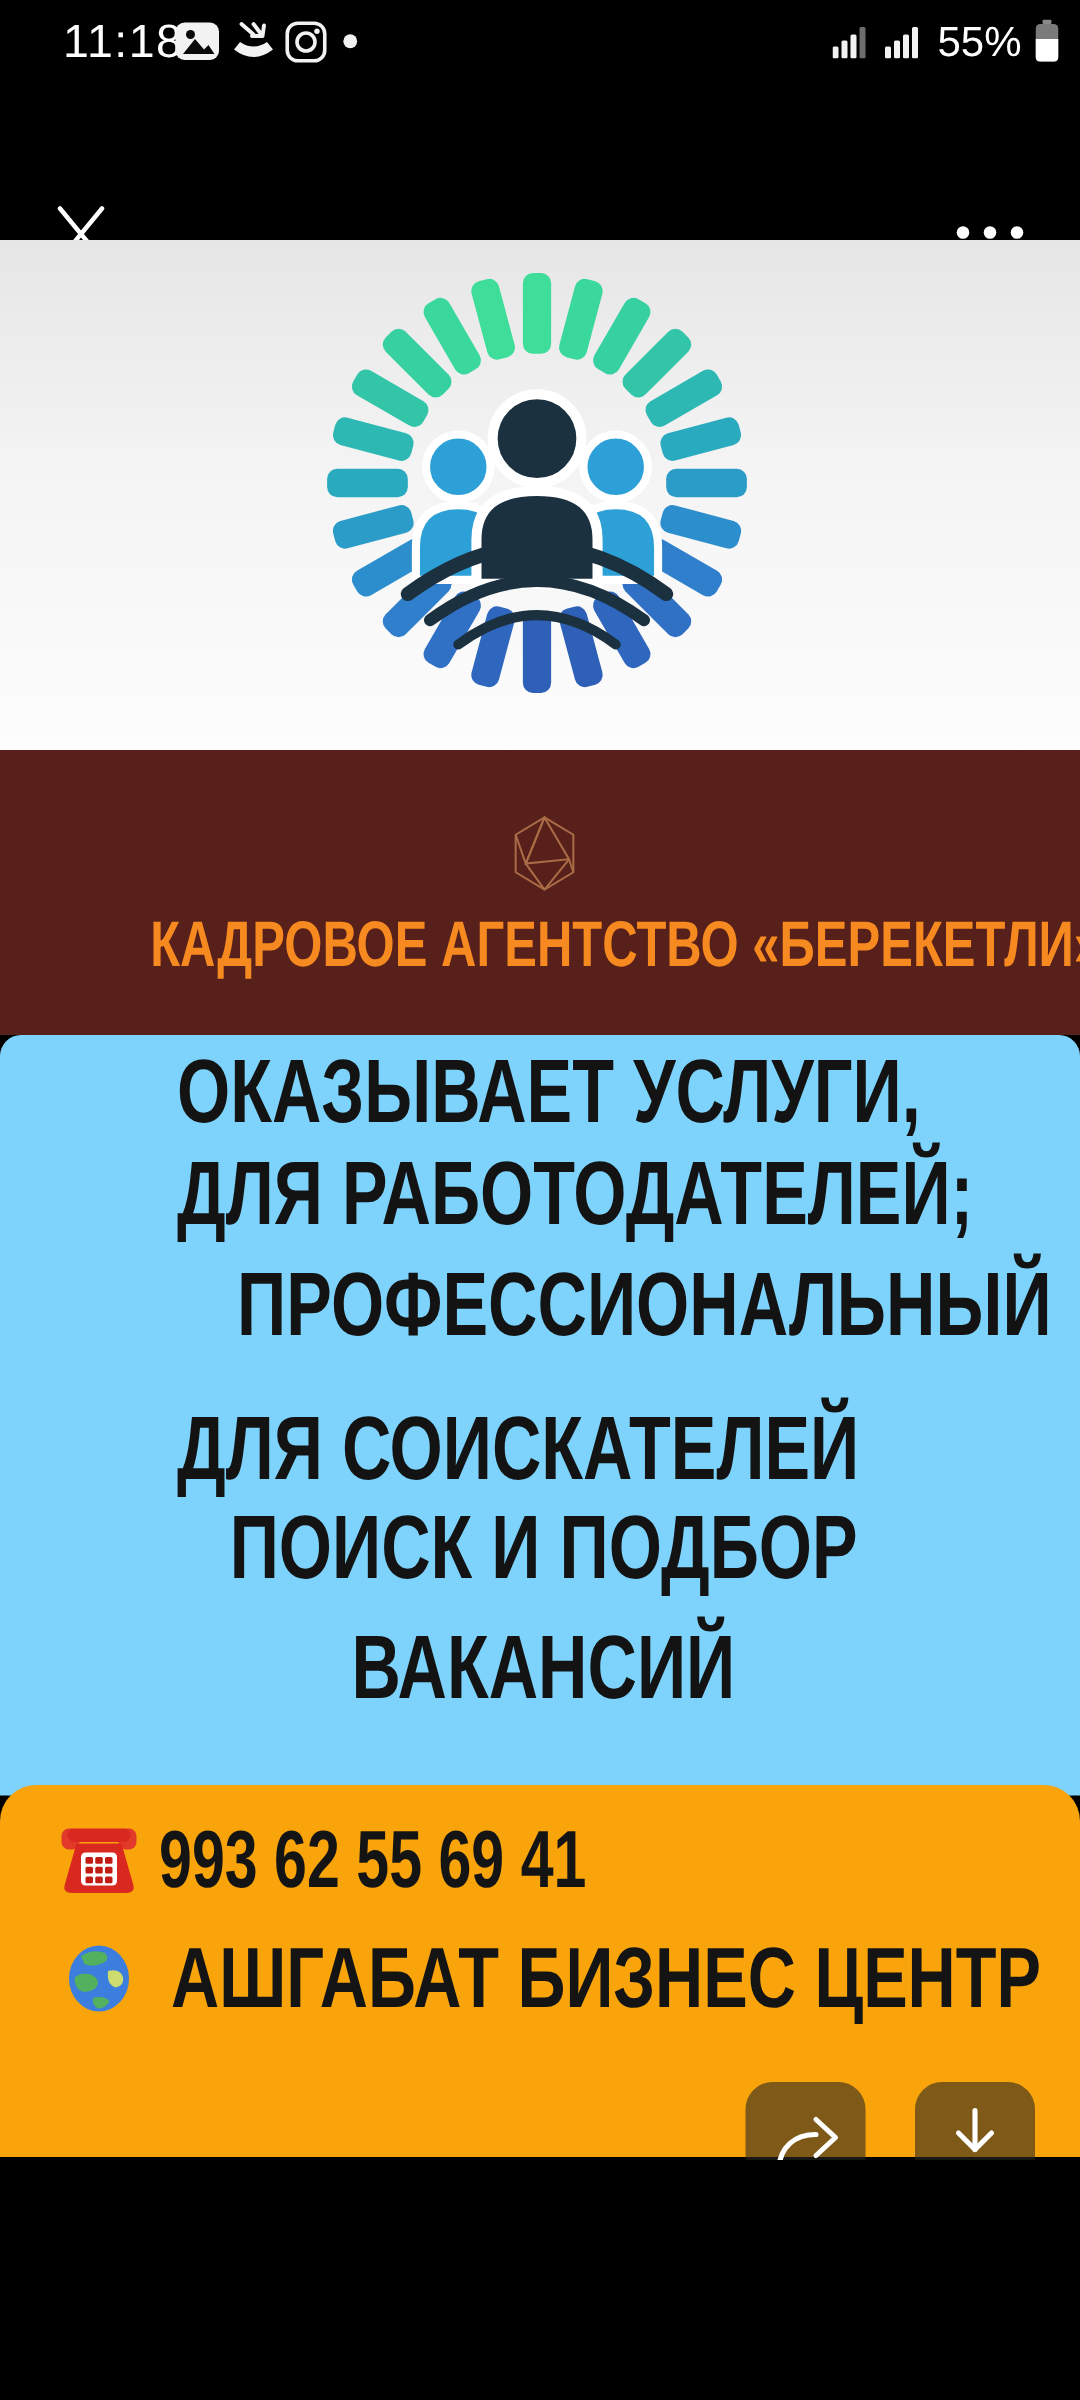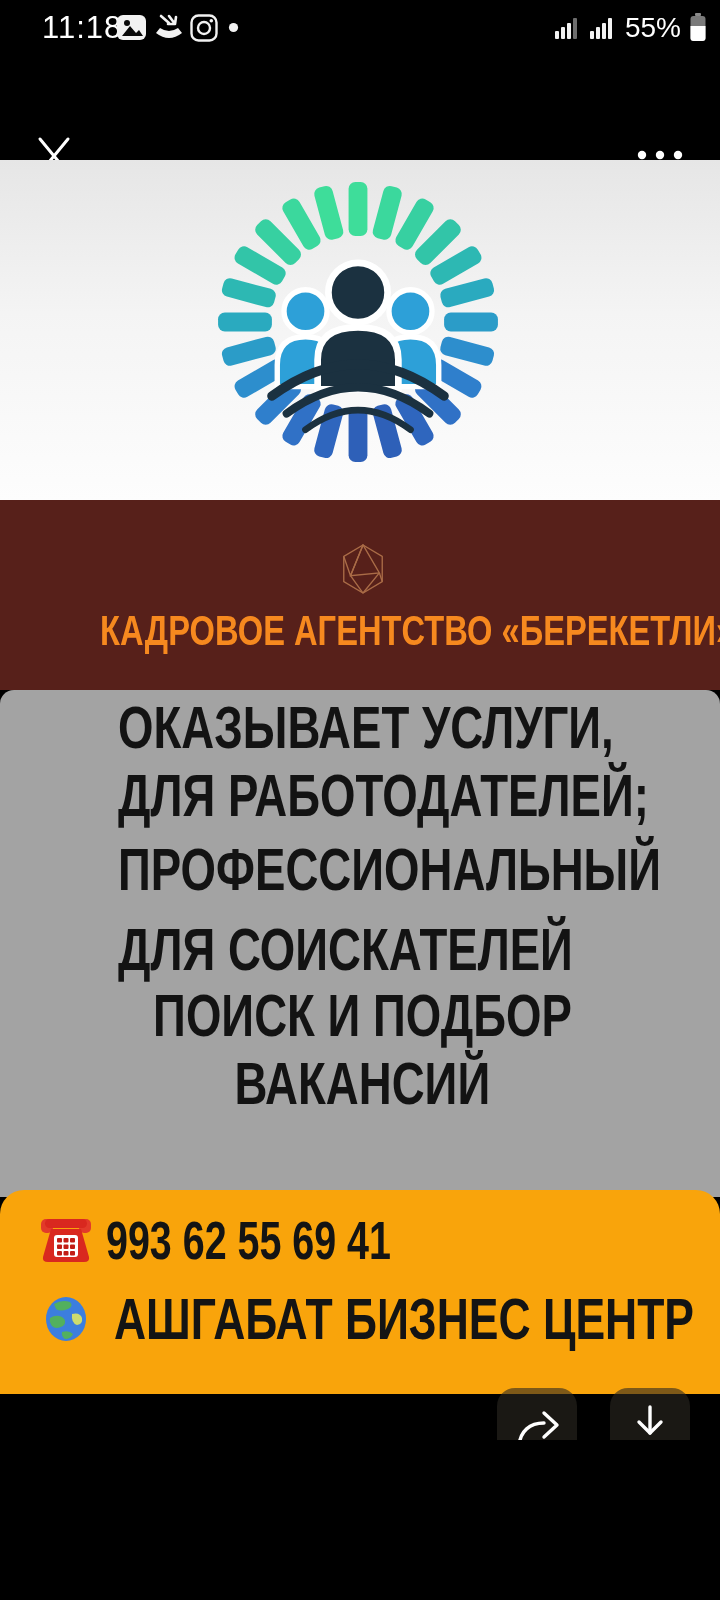--- a/index.html
+++ b/index.html
@@ -18,29 +18,29 @@
   .close-btn{position:absolute;left:26px;top:72px;width:56px;height:56px;}
   .more-btn{position:absolute;right:34px;top:78px;width:52px;height:44px;}
   
   .sec-logo{position:absolute;left:0;top:160px;width:720px;height:340px;
             background:linear-gradient(180deg,#e6e6e6 0%,#f4f4f4 45%,#fdfdfd 100%);}
   .sec-brand{position:absolute;left:0;top:500px;width:720px;height:190px;background:#57201a;}
   .brand-emblem{position:absolute;left:338px;top:44px;}
   .brand-title{position:absolute;left:0;top:106px;width:720px;height:48px;line-height:48px;
                text-align:center;color:#f6891f;font-size:43px;font-weight:bold;white-space:nowrap;}
   .sec-services{position:absolute;left:0;top:690px;width:720px;height:507px;
-                background:#a3a3a3;border-radius:14px 14px 0 0;color:#131313;
+                background:#7dd3fc;border-radius:14px 14px 0 0;color:#131313;
                 font-weight:bold;font-size:60px;white-space:nowrap;overflow:hidden;}
   .svc{height:68px;line-height:68px;padding-left:118px;}
   .svc.center{padding-left:4px;text-align:center;}
   .svc.h64{height:64px;line-height:64px;}
-  .mt4{margin-top:4px;}.mt6{margin-top:6px;}.mt12{margin-top:12px;}.mt1{margin-top:4px;}
+  .mt4{margin-top:4px;}.mt6{margin-top:6px;margin-left:40px;}.mt12{margin-top:28px;}.mt1{margin-top:16px;}
   .cx{display:inline-block;transform:scaleX(.76);transform-origin:0 50%;}
   .center .cx{transform-origin:50% 50%;}
-  .sec-contact{position:absolute;left:0;top:1190px;width:720px;height:204px;
+  .sec-contact{position:absolute;left:0;top:1190px;width:720px;height:248px;
                background:#f9a40b;border-radius:24px 24px 0 0;color:#141414;font-weight:bold;
                white-space:nowrap;overflow:hidden;}
   .phone-row{position:absolute;left:40px;top:24px;height:52px;display:flex;align-items:center;gap:14px;}
   .phone-num{font-size:54px;line-height:52px;display:inline-block;transform:scaleX(.73);transform-origin:0 50%;}
   .addr-row{position:absolute;left:44px;top:104px;height:50px;display:flex;align-items:center;gap:26px;}
   .addr-text{font-size:57px;line-height:50px;display:inline-block;transform:scaleX(.78);transform-origin:0 50%;}
   .addr-line2{position:absolute;left:86px;top:172px;height:50px;line-height:50px;font-size:57px;}
   .addr-line2 .cx2{display:inline-block;transform:scaleX(.78);transform-origin:0 50%;}
   
   .img-act{position:absolute;width:80px;height:80px;border-radius:18px;border:none;cursor:pointer;

